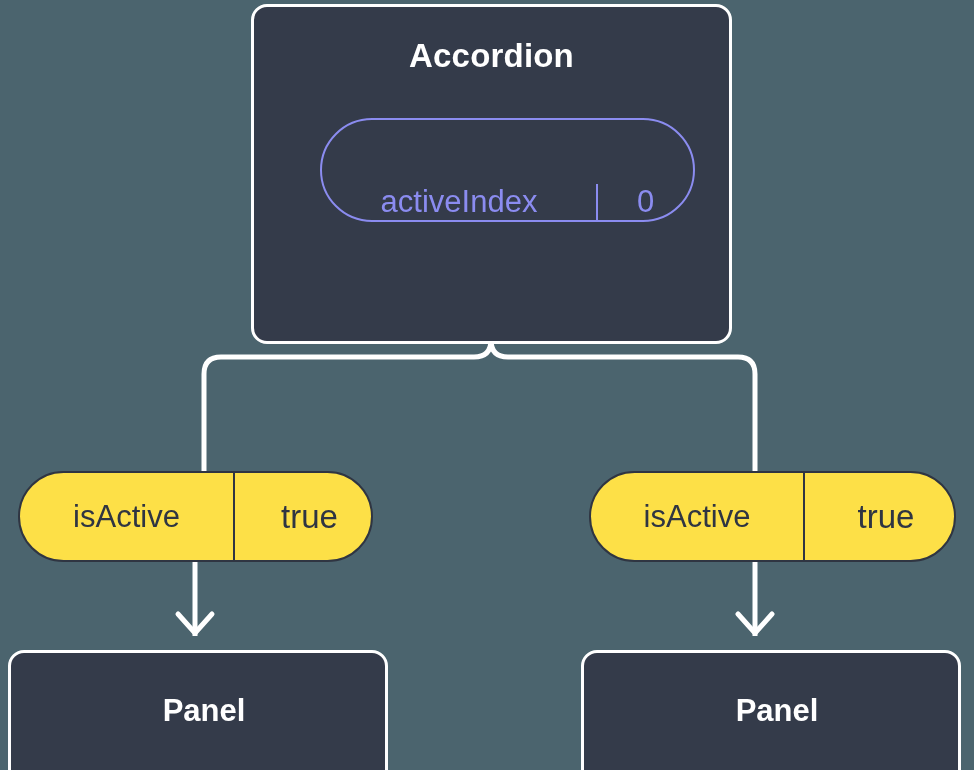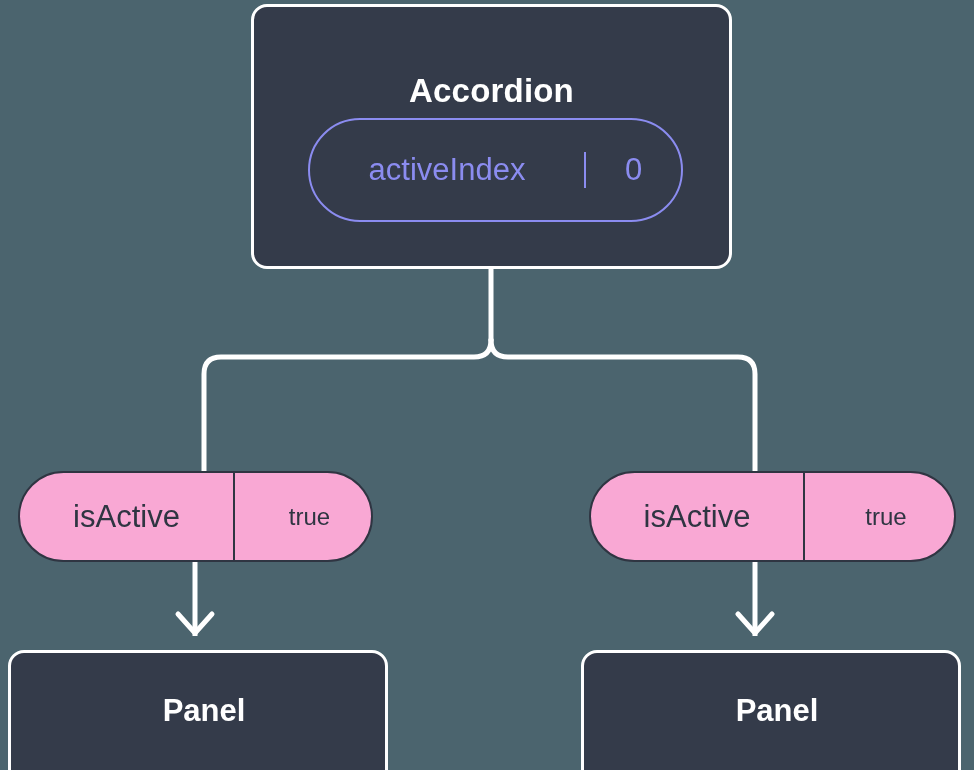--- a/index.html
+++ b/index.html
@@ -42,45 +42,45 @@
     border-radius: 16px;
     display: flex;
     flex-direction: column;
     align-items: center;
   }
 
   #accordion-card {
     left: 251px;
     top: 4px;
     width: 481px;
-    height: 265px;
+    height: 340px;
     justify-content: flex-start;
-    padding-top: 67px;
+    padding-top: 32px;
   }
 
   .card-title {
     color: #ffffff;
     font-size: 33px;
     font-weight: 700;
     letter-spacing: 0.2px;
     line-height: 1;
   }
 
   
   #active-index-pill {
     position: absolute;
-    left: 308px;
+    left: 320px;
     top: 118px;
     width: 375px;
     height: 104px;
     box-sizing: border-box;
     border: 2px solid #8b8cf0;
     border-radius: 52px;
     display: flex;
-    align-items: center;
+    align-items: flex-end;
     background: transparent;
   }
   #active-index-pill .pill-key {
     flex: 0 0 276px;
     display: flex;
     align-items: center;
     justify-content: center;
     color: #8b8cf0;
     font-size: 31px;
     border-right: 2px solid #8b8cf0;
@@ -93,21 +93,21 @@
     justify-content: center;
     color: #8b8cf0;
     font-size: 31px;
   }
 
   
   .prop-pill {
     position: absolute;
     box-sizing: border-box;
     height: 91px;
-    background: #f9a8d4;
+    background: #fde047;
     border: 2px solid #2f3542;
     border-radius: 46px;
     display: flex;
     align-items: stretch;
     overflow: hidden;
   }
   .prop-pill .pill-key {
     display: flex;
     align-items: center;
     justify-content: center;
@@ -115,21 +115,21 @@
     font-size: 31px;
     border-right: 2px solid #2f3542;
     box-sizing: border-box;
   }
   .prop-pill .pill-value {
     flex: 1 1 auto;
     display: flex;
     align-items: center;
     justify-content: center;
     color: #2f3542;
-    font-size: 24px;
+    font-size: 33px;
     margin-left: 13px;
   }
 
   #pill-left {
     left: 18px;
     top: 471px;
     width: 355px;
   }
   #pill-left .pill-key { flex: 0 0 215px; }
 

